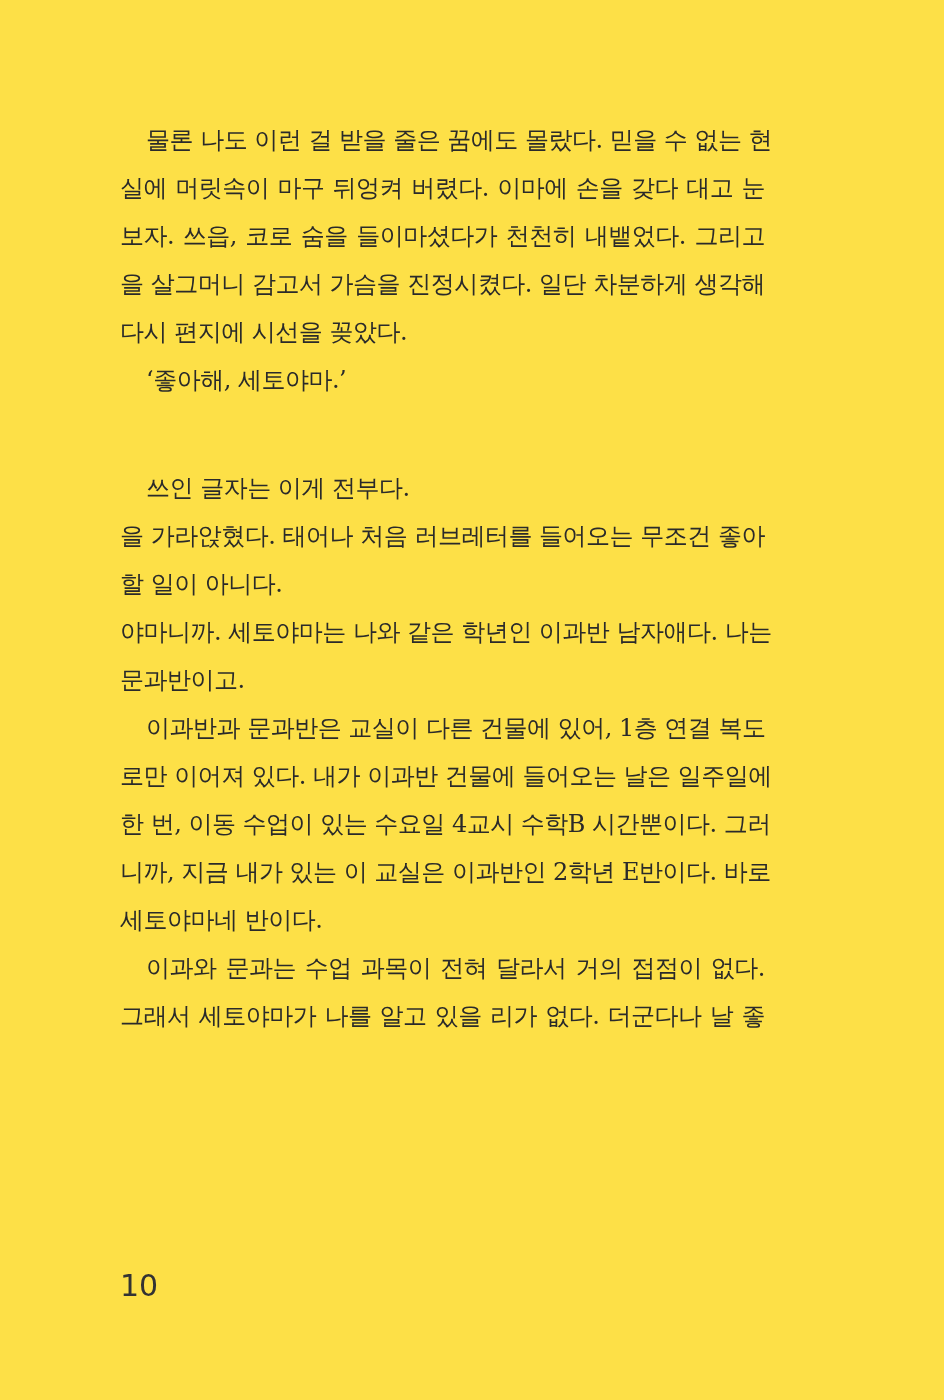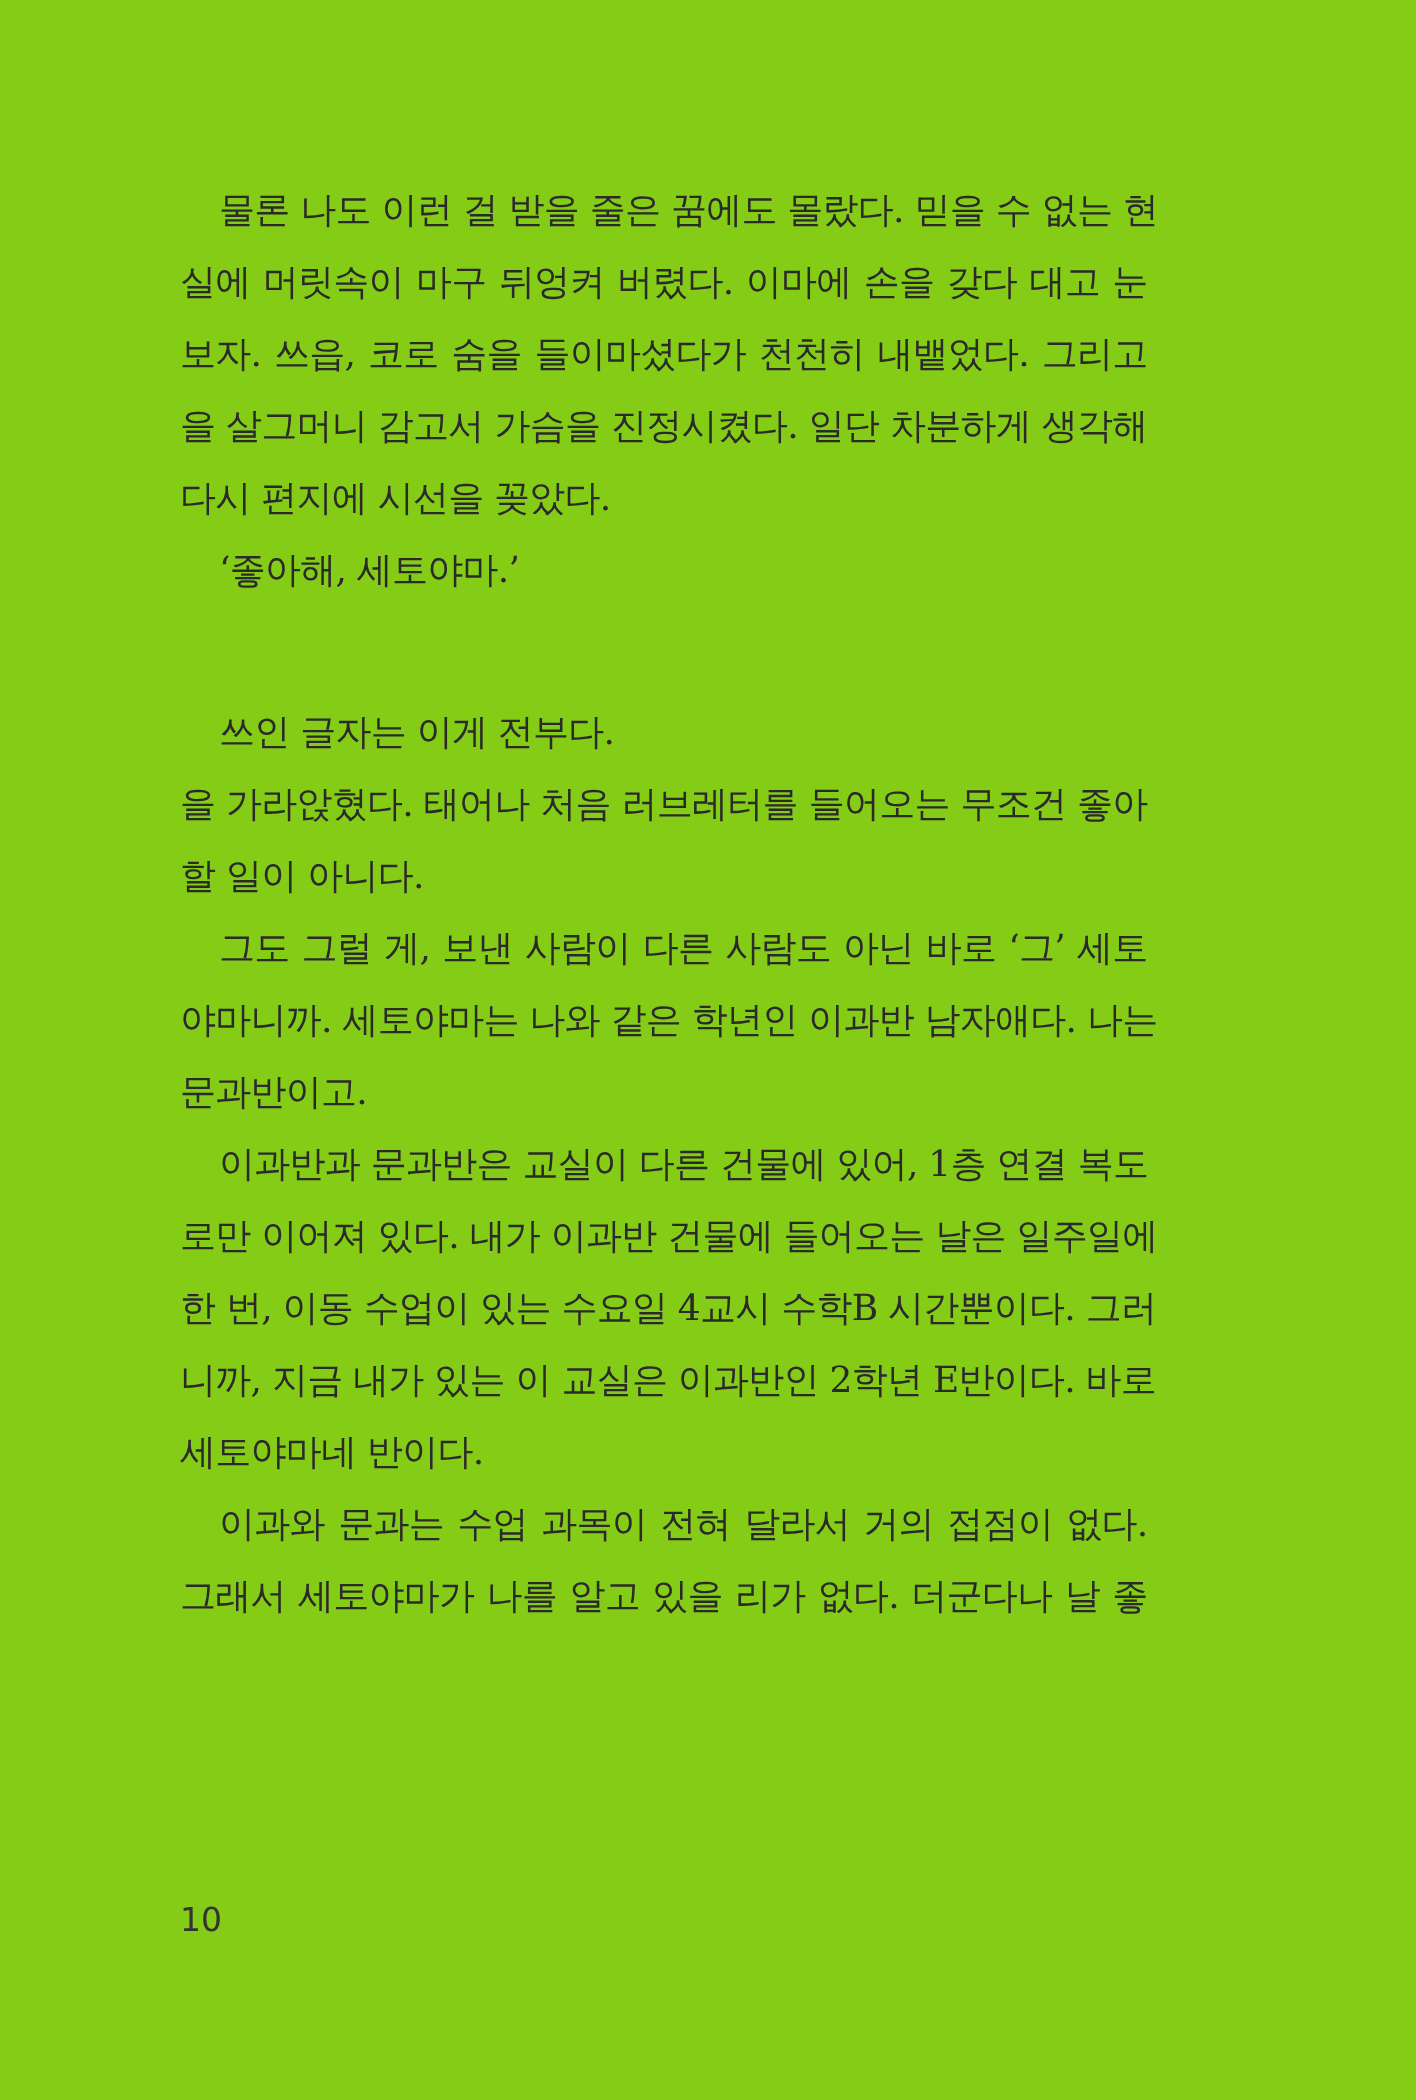--- a/index.html
+++ b/index.html
@@ -1,30 +1,30 @@
 <!DOCTYPE html>
 <html><head>
 <meta charset="utf-8">
 <style>
   html, body { margin: 0; padding: 0; background: #ffffff; }
   body { width: 944px; height: 1400px; position: relative; overflow: hidden; }
-  .page { position: absolute; left: 0; top: 0; width: 944px; height: 1400px; background: #84cc16; }
+  .page { position: absolute; left: 0; top: 0; width: 944px; height: 1400px; background: #fde047; }
   .text-block {
     position: absolute; left: 120px; top: 116px; width: 645px;
     font-family: "DejaVu Serif", "Liberation Serif", serif;
     font-size: 24px; color: #2a2a2a; line-height: 48px;
   }
   .line { display: block; white-space: nowrap; height: 48px; text-align: justify; text-align-last: justify; letter-spacing: -0.5px; }
   .line.last { text-align-last: left; }
   .line.indent { padding-left: 26px; }
   .blank { display: block; height: 60px; }
   .page-number {
     position: absolute; left: 120px; top: 1268px;
     font-family: "DejaVu Sans", "Liberation Sans", sans-serif;
-    font-size: 22px; color: #333333;
+    font-size: 30px; color: #333333;
   }
 </style>
 </head>
 <body>
 
 <div class="page">
   <div class="text-block">
 
     <span class="line indent">물론 나도 이런 걸 받을 줄은 꿈에도 몰랐다. 믿을 수 없는 현</span>
     <span class="line">실에 머릿속이 마구 뒤엉켜 버렸다. 이마에 손을 갖다 대고 눈</span>
@@ -34,21 +34,20 @@
 
     <span class="line indent last">‘좋아해, 세토야마.’</span>
     <span class="blank"></span>
 
     <span class="line indent last">쓰인 글자는 이게 전부다.</span>
 
 
     <span class="line">을 가라앉혔다. 태어나 처음 러브레터를 들어오는 무조건 좋아</span>
     <span class="line last">할 일이 아니다.</span>
 
-    <span class="line indent">그도 그럴 게, 보낸 사람이 다른 사람도 아닌 바로 ‘그’ 세토</span>
     <span class="line">야마니까. 세토야마는 나와 같은 학년인 이과반 남자애다. 나는</span>
     <span class="line last">문과반이고.</span>
 
     <span class="line indent">이과반과 문과반은 교실이 다른 건물에 있어, 1층 연결 복도</span>
     <span class="line">로만 이어져 있다. 내가 이과반 건물에 들어오는 날은 일주일에</span>
     <span class="line">한 번, 이동 수업이 있는 수요일 4교시 수학B 시간뿐이다. 그러</span>
     <span class="line">니까, 지금 내가 있는 이 교실은 이과반인 2학년 E반이다. 바로</span>
     <span class="line last">세토야마네 반이다.</span>
 
     <span class="line indent">이과와 문과는 수업 과목이 전혀 달라서 거의 접점이 없다.</span>

